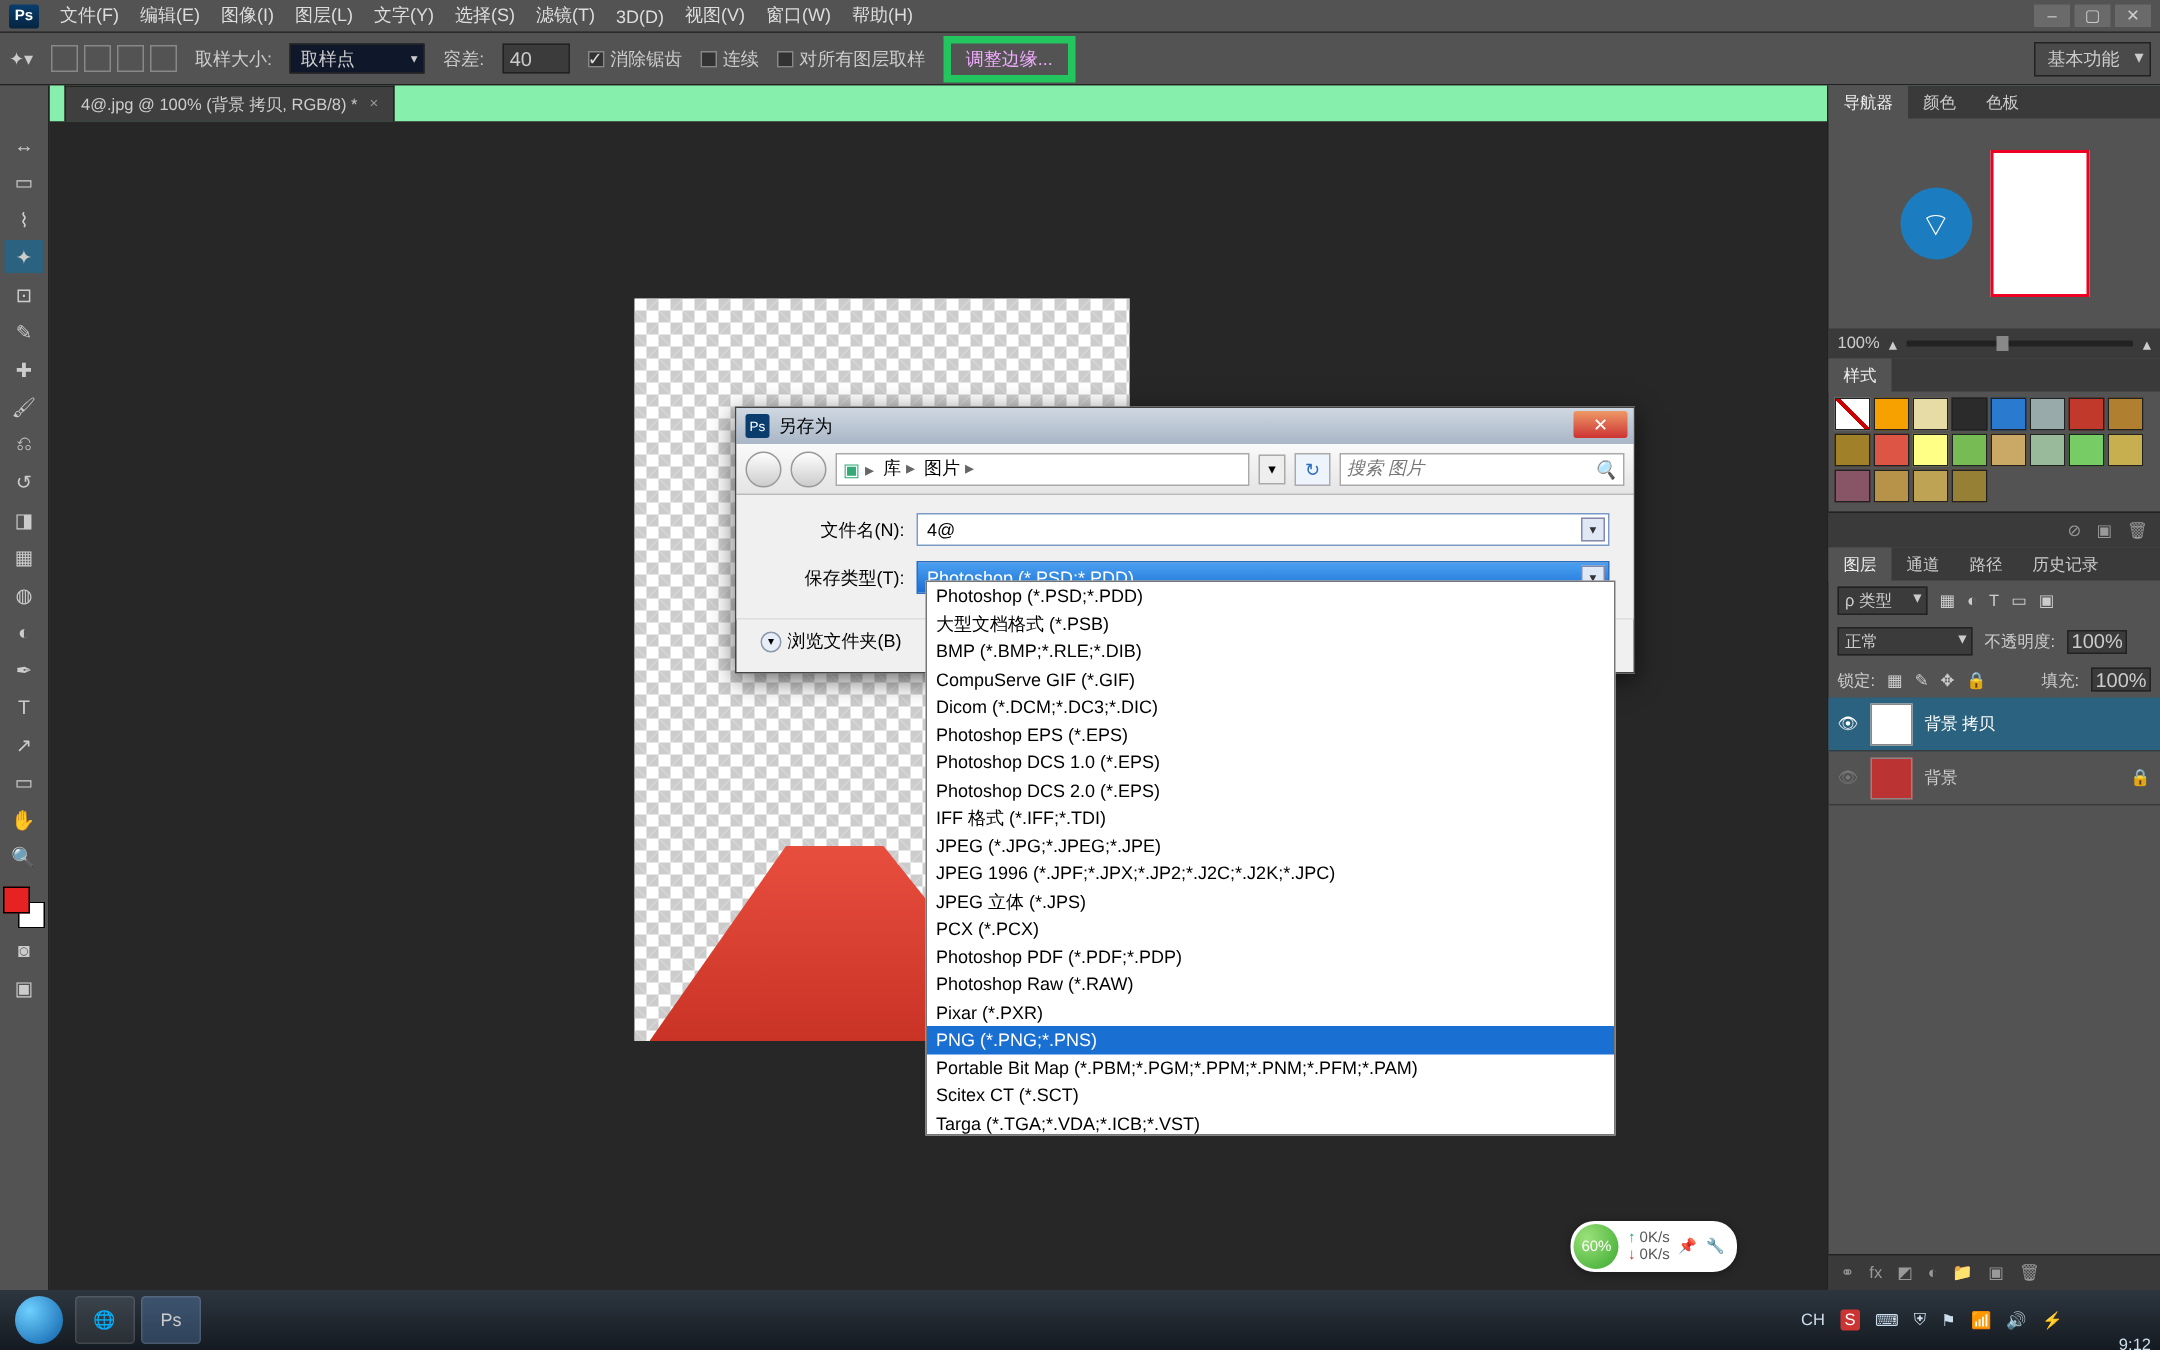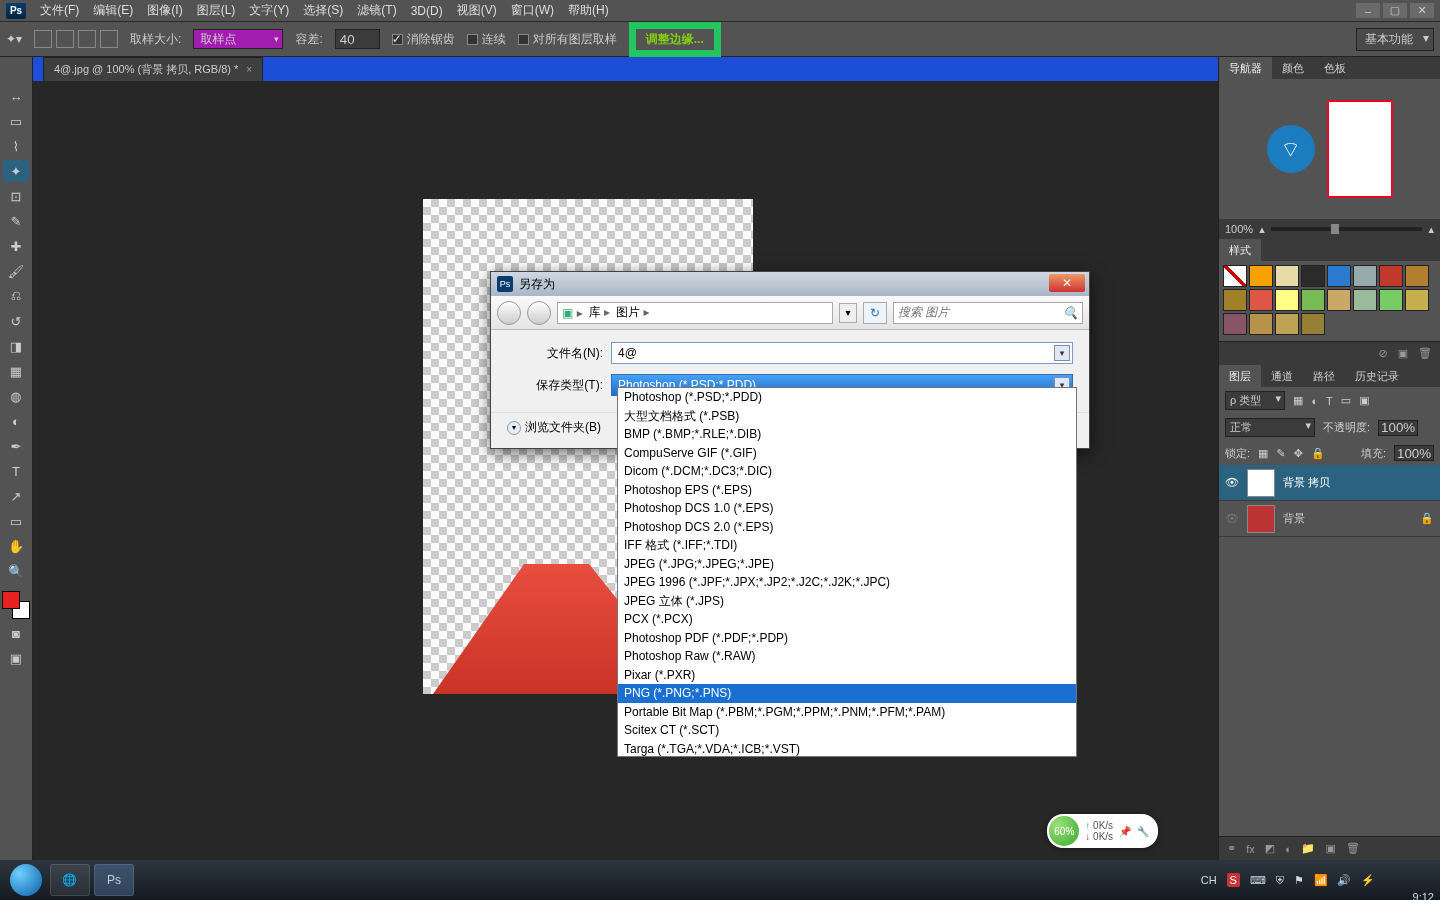--- a/index.html
+++ b/index.html
@@ -6,31 +6,31 @@
 body { width: 1440px; height: 900px; background: #353535; overflow: hidden; position: relative; color: #ccc; font-size: 12px; }
 
 
 .menu-bar { height: 21px; background: #535353; display: flex; align-items: center; padding: 0 6px; gap: 14px; }
 .menu-bar .logo { width: 20px; height: 16px; background: linear-gradient(#0a3d6e,#052540); color:#fff; border-radius:2px; display:flex; align-items:center; justify-content:center; font-size:10px; font-weight:bold;}
 .menu-bar .mi { color:#ddd; cursor:default; }
 .win-ctrl { margin-left:auto; display:flex; gap:3px; }
 .win-ctrl span { width:24px; height:15px; background:#6a6a6a; display:flex; align-items:center; justify-content:center; font-size:11px;}
 
 .option-bar { height: 36px; background: #535353; border-top:1px solid #2a2a2a; border-bottom:1px solid #222; display:flex; align-items:center; padding:0 6px; gap:12px; font-size:12px;}
-.ob-drop { background:#a21caf; border:1px solid #222; height:20px; display:flex; align-items:center; padding:0 18px 0 6px; position:relative; min-width:90px;}
+.ob-drop { background:#0f172a; border:1px solid #222; height:20px; display:flex; align-items:center; padding:0 18px 0 6px; position:relative; min-width:90px;}
 .ob-drop::after{content:"▾"; position:absolute; right:4px; font-size:9px;}
 .ob-in { background:#3b3b3b; border:1px solid #222; height:20px; width:45px; color:#ccc; padding:0 4px;}
 .ob-chk { display:flex; align-items:center; gap:4px;}
 .ob-chk .box{width:11px;height:11px;border:1px solid #888;background:#333;position:relative;}
 .ob-chk .box.ck::after{content:"✓";position:absolute;top:-3px;left:-1px;font-size:12px;color:#ddd;}
 .right-drop{margin-left:auto; background:#4a4a4a; border:1px solid #222; padding:2px 20px 2px 8px; position:relative;}
 .right-drop::after{content:"▾"; position:absolute; right:4px; top:2px;}
 
 
-.doc-tabs { position:absolute; top:57px; left:33px; right:0; height:24px; background:#1d4ed8; display:flex; align-items:flex-end; padding-left:10px;}
+.doc-tabs { position:absolute; top:57px; left:33px; right:0; height:24px; background:#86efac; display:flex; align-items:flex-end; padding-left:10px;}
 .doc-tab { background:#3f3f3f; padding:4px 10px; font-size:11px; color:#ccc; display:flex; align-items:center; gap:8px; border:1px solid #222; border-bottom:none;}
 .doc-tab .x{font-size:10px;color:#999;}
 
 
 .tools { position:absolute; top:57px; left:0; width:33px; bottom:40px; background:#535353; border-right:1px solid #222; display:flex; flex-direction:column; align-items:center; padding-top:28px; gap:3px;}
 .tool { width:26px; height:22px; display:flex; align-items:center; justify-content:center; color:#ccc; font-size:13px;}
 .tool.sel{background:#2b627f;}
 .swatch-fg-bg{position:relative;width:28px;height:28px;margin-top:6px;}
 .swatch-fg-bg .fg{position:absolute;width:18px;height:18px;background:#e62222;border:1px solid #000;top:0;left:0;z-index:2;}
 .swatch-fg-bg .bg{position:absolute;width:18px;height:18px;background:#fff;border:1px solid #000;bottom:0;right:0;}
@@ -150,21 +150,21 @@
       <span>消除锯齿</span>
     </div>
   <div class="ob-chk">
       <span class="box"></span>
       <span>连续</span>
     </div>
   <div class="ob-chk">
       <span class="box"></span>
       <span>对所有图层取样</span>
     </div>
-  <span style="color:#84cc16;border:7px solid #22c55e;padding:2px 10px;font-weight:bold;">调整边缘...</span>
+  <span style="color:#f0abfc;border:5px solid #22c55e;padding:2px 10px;">调整边缘...</span>
   <div class="right-drop">基本功能</div>
 </div>
 
 <div class="doc-tabs">
   <div class="doc-tab">
     <span>4@.jpg @ 100% (背景 拷贝, RGB/8) *</span>
     <span class="x">×</span>
   </div>
 </div>
 

